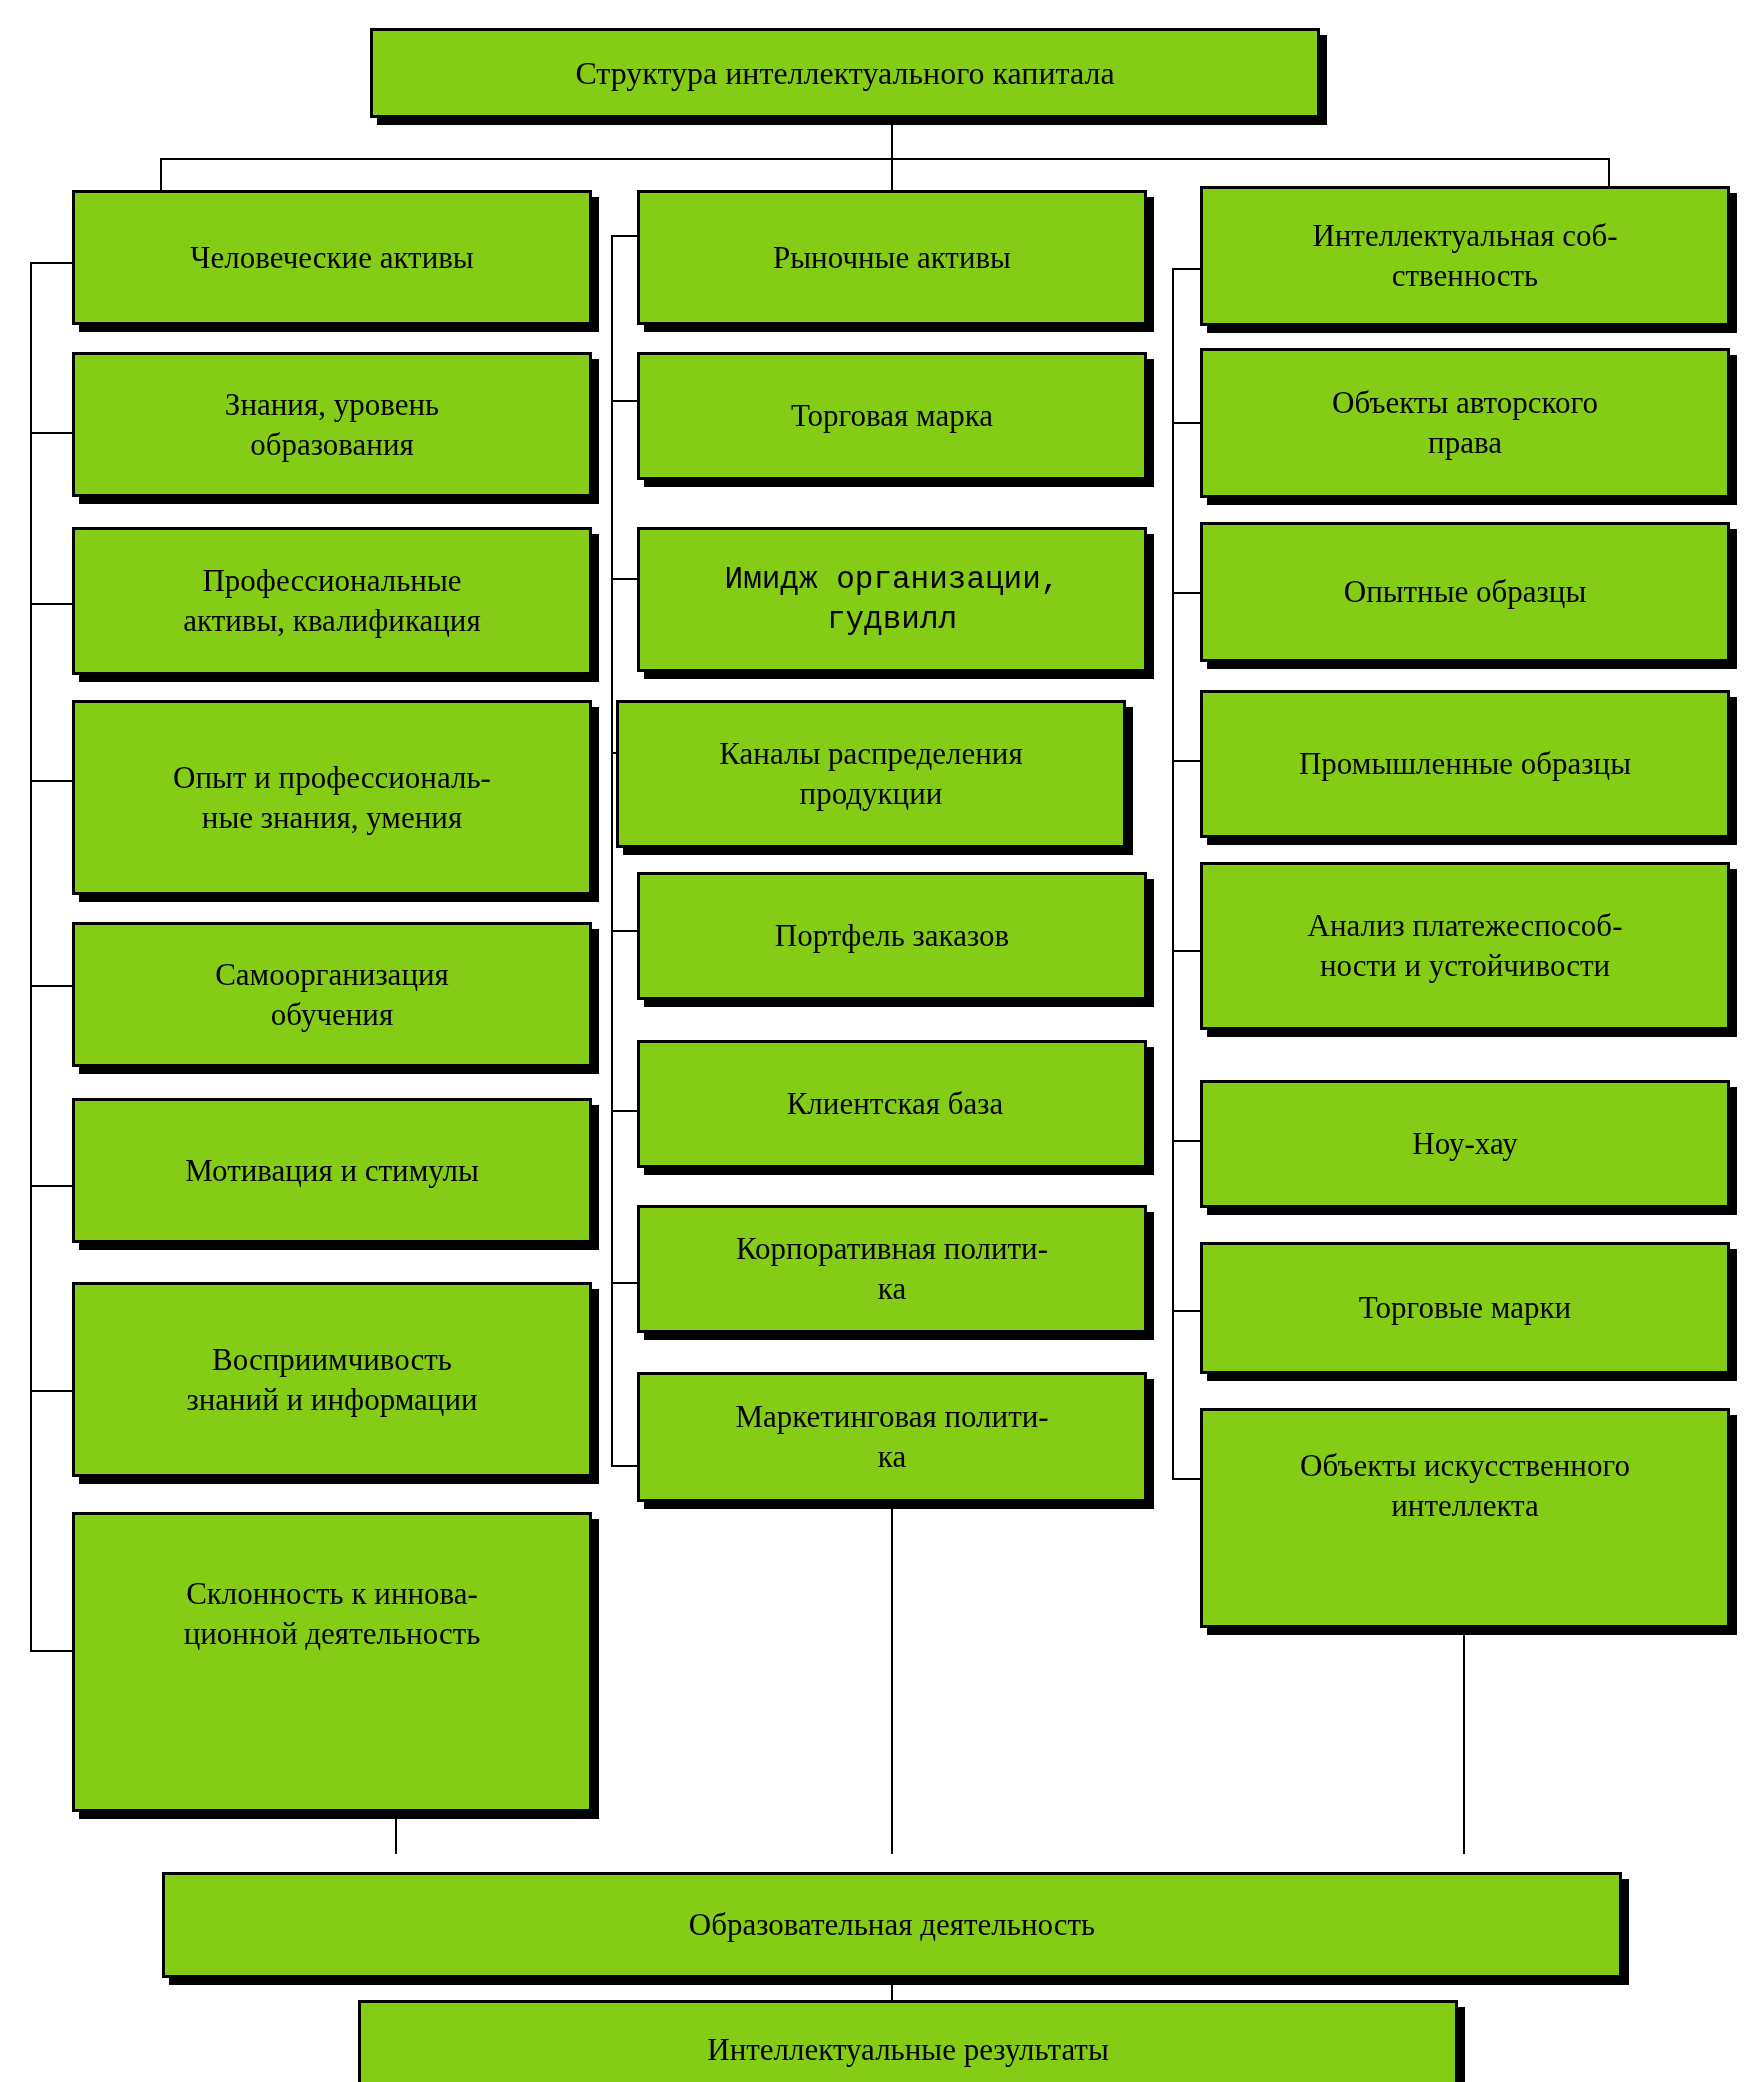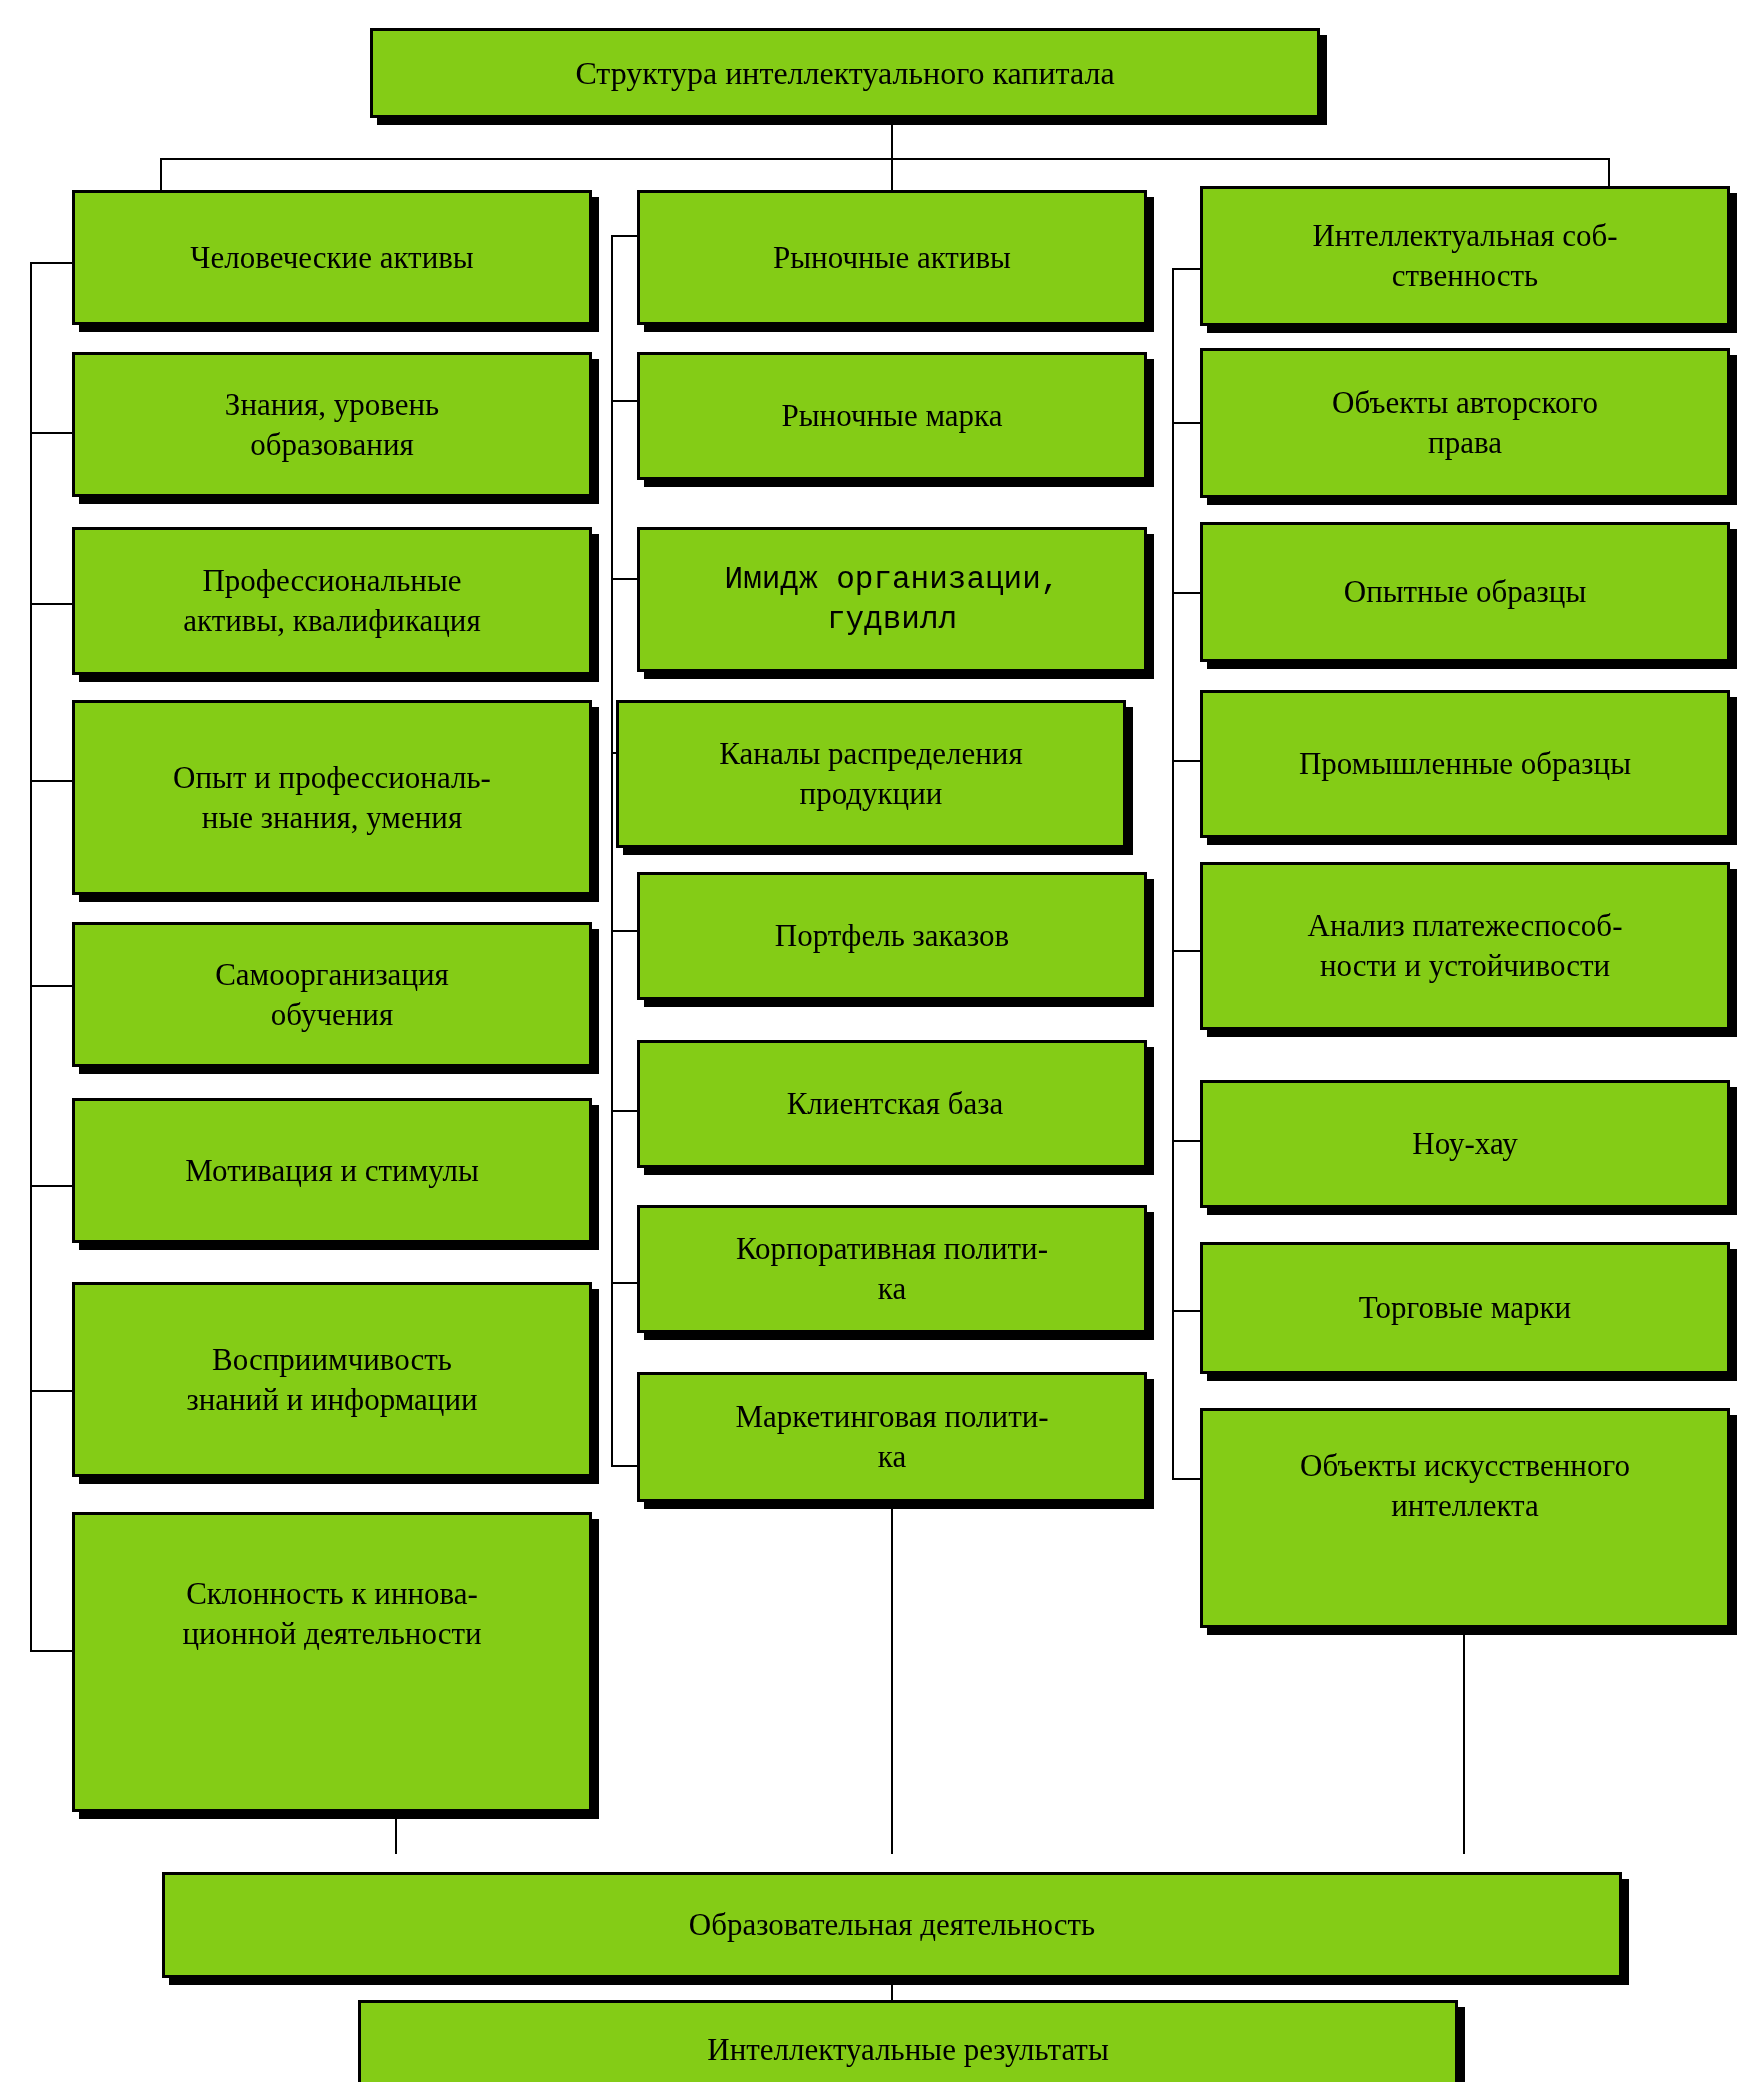--- a/index.html
+++ b/index.html
@@ -99,39 +99,39 @@
   </div>
   <div class="node fs-31" style="left:72px; top:1098px; width:520px; height:145px;">
     <span class="txt">Мотивация и стимулы</span>
   </div>
   <div class="node fs-31" style="left:72px; top:1282px; width:520px; height:195px;">
     <span class="txt">Восприимчивость
 знаний и информации</span>
   </div>
   <div class="node fs-31" style="left:72px; top:1512px; width:520px; height:300px;">
     <span class="txt" style="position:relative; top:-48px;">Склонность к иннова-
-ционной деятельности</span>
+ционной деятельность</span>
   </div>
 
   <div class="node fs-31" style="left:637px; top:190px; width:510px; height:135px;">
     <span class="txt">Рыночные активы</span>
   </div>
 
   <div class="thin-v vline" style="left:611px; top:235px; height:1232px;"></div>
   <div class="thin-h hline" style="left:611px; top:235px; width:28px;"></div>
   <div class="thin-h hline" style="left:611px; top:400px; width:28px;"></div>
   <div class="thin-h hline" style="left:611px; top:578px; width:28px;"></div>
   <div class="thin-h hline" style="left:611px; top:752px; width:28px;"></div>
   <div class="thin-h hline" style="left:611px; top:930px; width:28px;"></div>
   <div class="thin-h hline" style="left:611px; top:1110px; width:28px;"></div>
   <div class="thin-h hline" style="left:611px; top:1282px; width:28px;"></div>
   <div class="thin-h hline" style="left:611px; top:1465px; width:28px;"></div>
 
   <div class="node fs-31" style="left:637px; top:352px; width:510px; height:128px;">
-    <span class="txt">Рыночные марка</span>
+    <span class="txt">Торговая марка</span>
   </div>
   <div class="node fs-31" style="left:637px; top:527px; width:510px; height:145px;font-family:Liberation Mono, monospace;">
     <span class="txt">Имидж организации,
 гудвилл</span>
   </div>
   <div class="node fs-31" style="left:616px; top:700px; width:510px; height:148px;">
     <span class="txt">Каналы распределения
 продукции</span>
   </div>
   <div class="node fs-31" style="left:637px; top:872px; width:510px; height:128px;">

